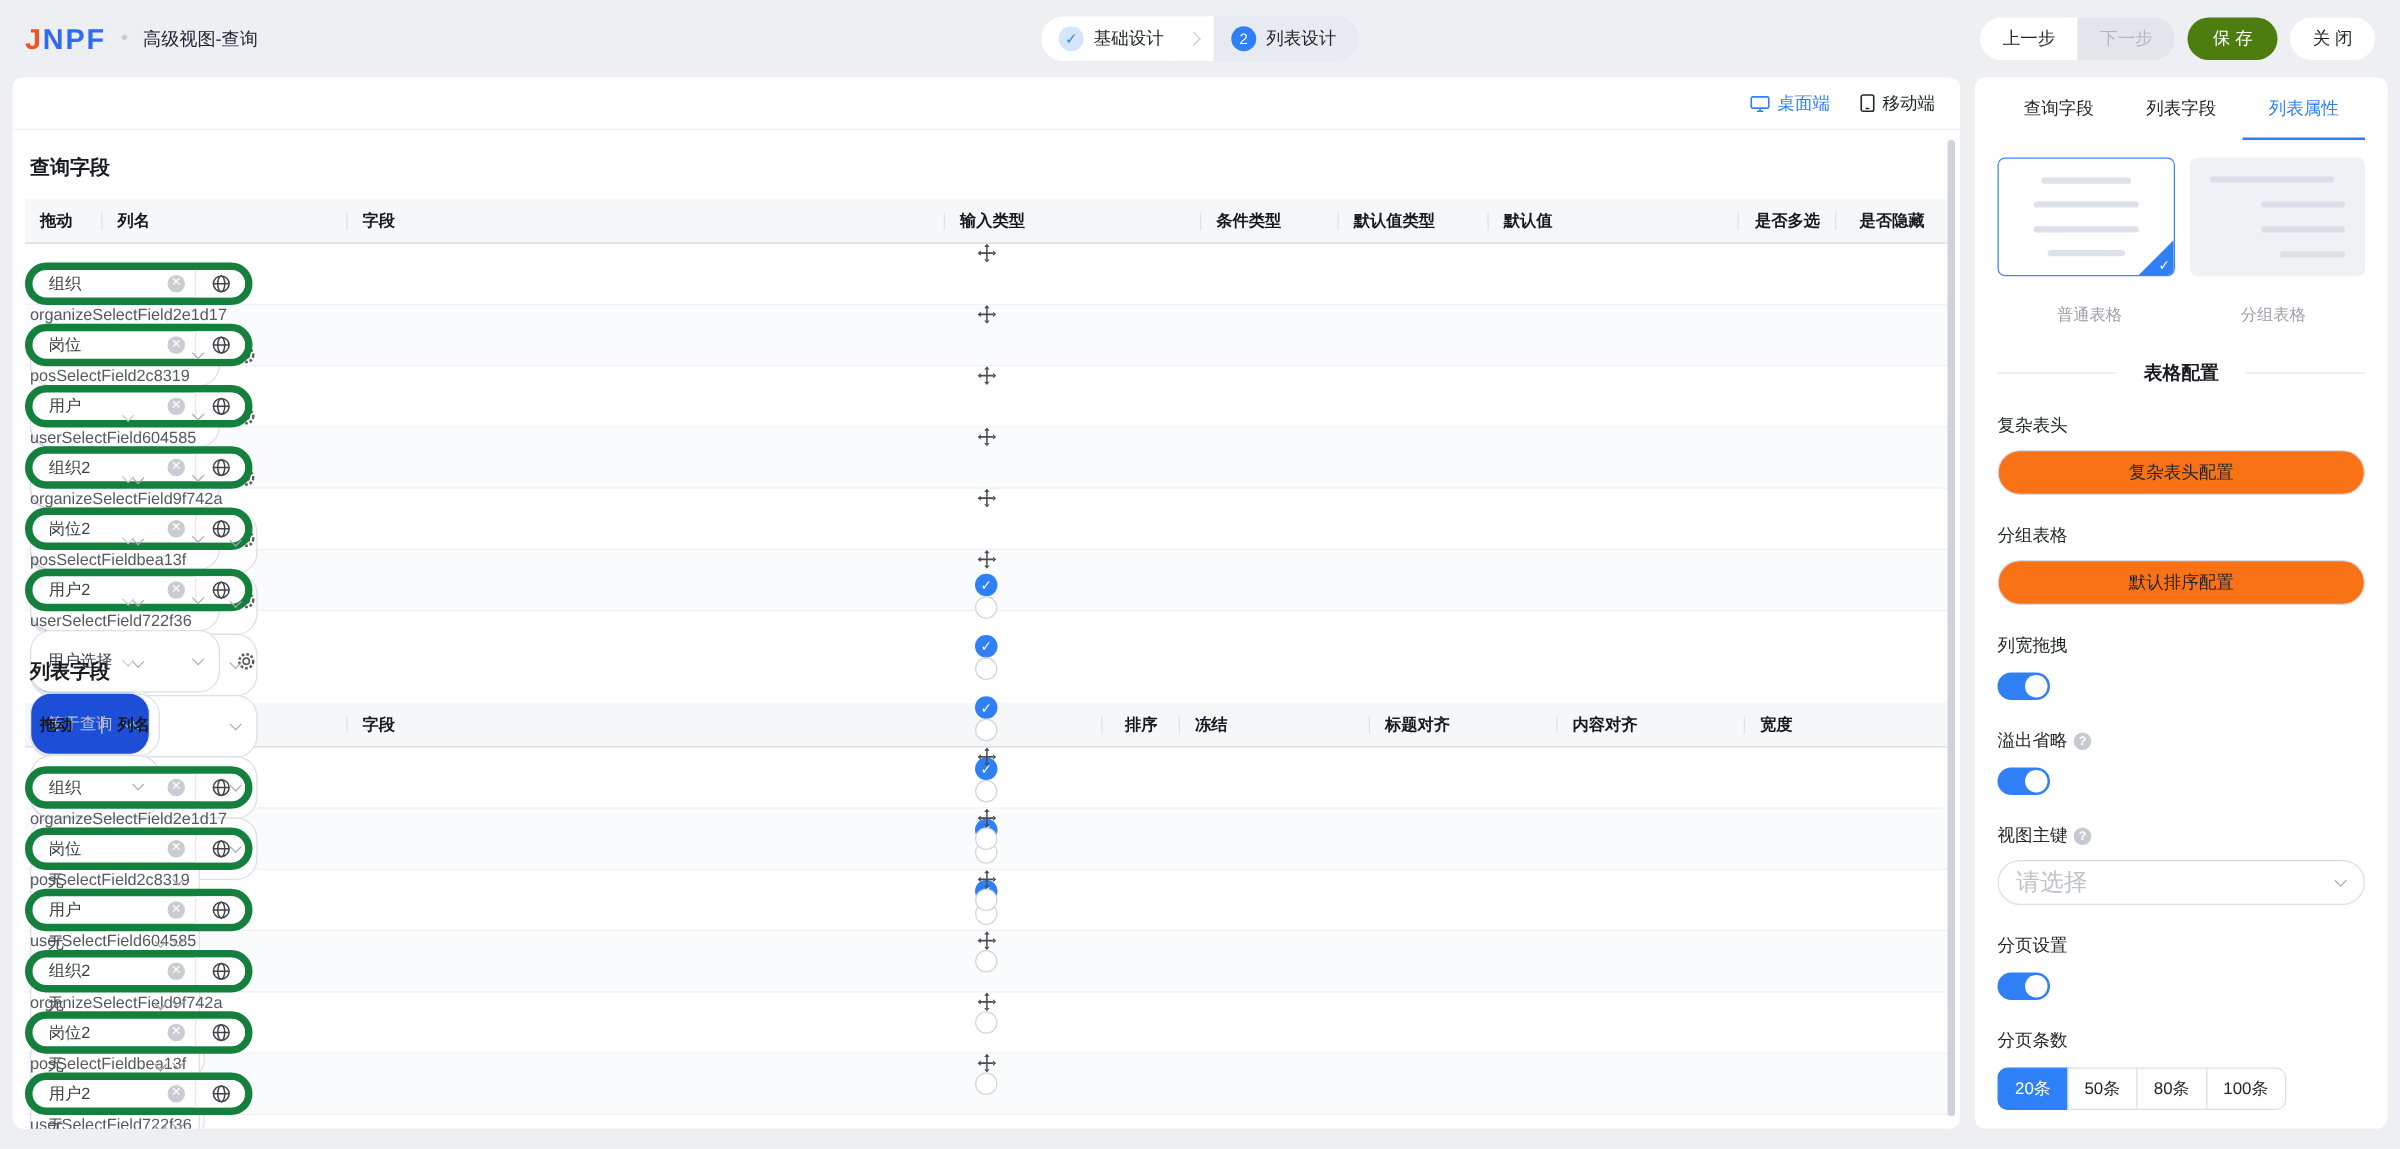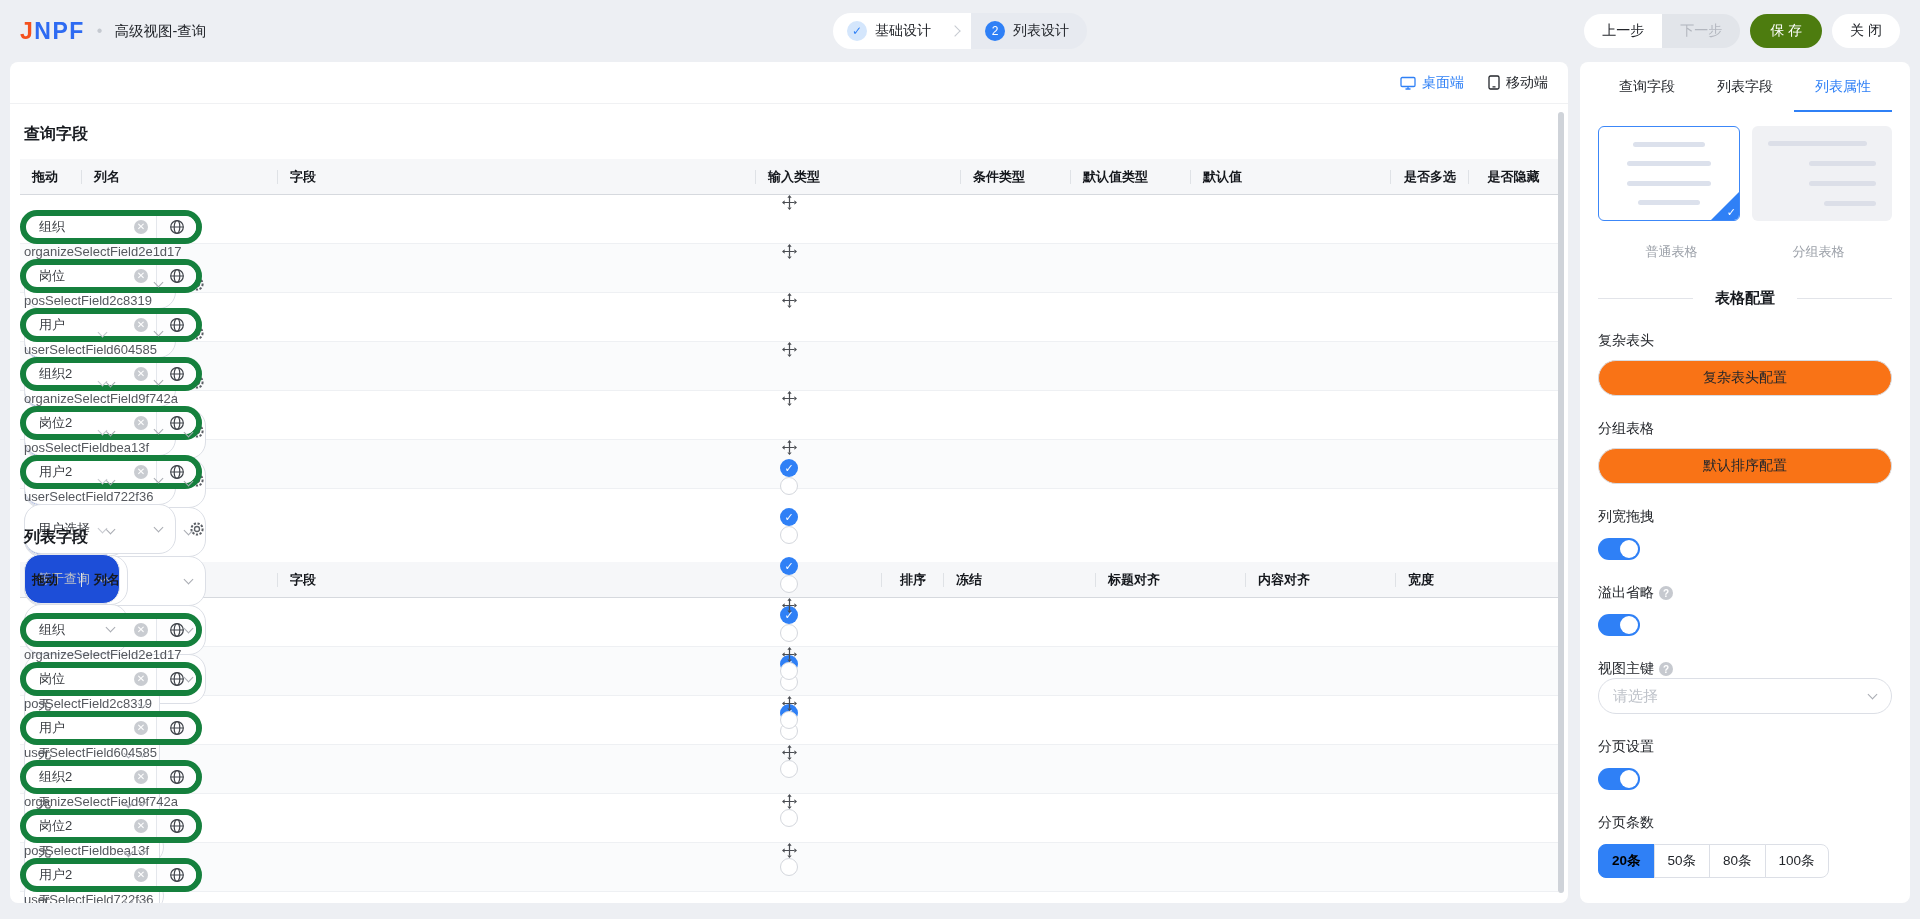--- a/index.html
+++ b/index.html
@@ -95,26 +95,26 @@
 
   .divider{display:flex;align-items:center;gap:22px;margin-top:28px}
   .dline{flex:1;height:1px;background:#e2e4e9}
   .dtext{font-size:15px;font-weight:bold;color:#181b20}
 
   .f-label{font-size:14px;color:#23262b;margin-top:24px;display:flex;align-items:center;gap:5px}
   .f-btn{margin-top:10px;height:36px;border:1px solid #d8dbe1;border-radius:18px;display:flex;align-items:center;justify-content:center;font-size:14px;color:#23262b;background:#f97316;cursor:pointer}
   .toggle{margin-top:12px;width:42px;height:22px;border-radius:11px;background:#2f80f6;position:relative;cursor:pointer}
   .toggle::after{content:'';position:absolute;right:2px;top:2px;width:18px;height:18px;border-radius:50%;background:#fff}
   .help{width:14px;height:14px;border-radius:50%;background:#c6c9cf;color:#fff;font-size:10px;display:inline-flex;align-items:center;justify-content:center;font-weight:bold}
-  .f-select{height:36px;border:1px solid #dcdfe6;border-radius:18px;display:flex;align-items:center;justify-content:space-between;padding:0 14px;font-size:15px;color:#bfc3ca;cursor:pointer}
+  .f-select{margin-top:10px;height:36px;border:1px solid #dcdfe6;border-radius:18px;display:flex;align-items:center;justify-content:space-between;padding:0 14px;font-size:19px;color:#bfc3ca;cursor:pointer}
   .segs{display:flex;margin-top:12px}
   .seg{height:34px;display:flex;align-items:center;justify-content:center;padding:0 13px;font-size:13.5px;border:1px solid #dcdfe6;color:#23262b;background:#fff;margin-left:-1px;cursor:pointer}
   .seg:first-child{border-radius:8px 0 0 8px;margin-left:0}
   .seg:last-child{border-radius:0 8px 8px 0}
-  .seg.active{background:#2f80f6;border-color:#2f80f6;color:#000000;font-weight:700}
+  .seg.active{background:#2f80f6;border-color:#2f80f6;color:#ffffff;font-weight:400}
 </style>
 </head>
 <body>
 
 <div class="header">
   <div class="logo">
     <span class="j">J</span><span class="rest">NPF</span>
   </div>
   <span class="logo-dot">•</span>
   <span class="page-title">高级视图-查询</span>

